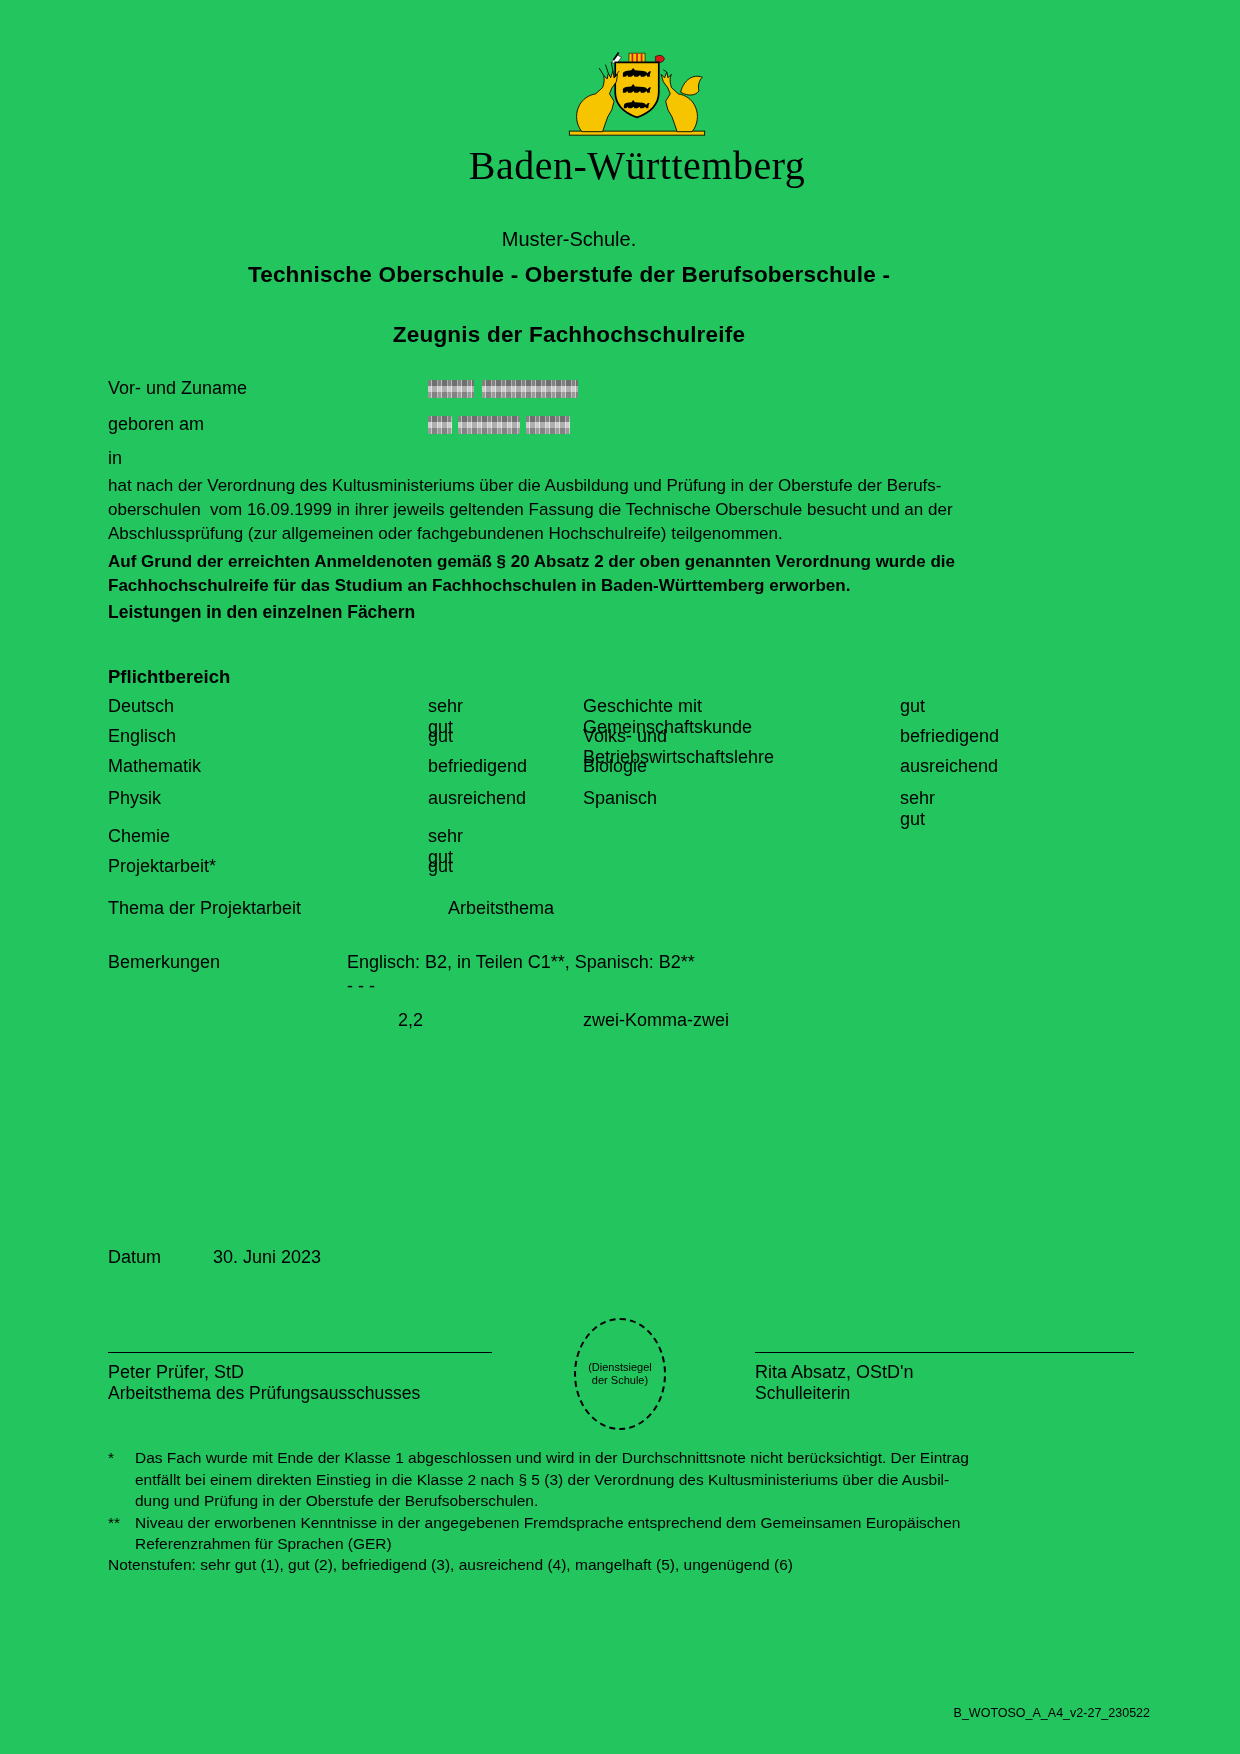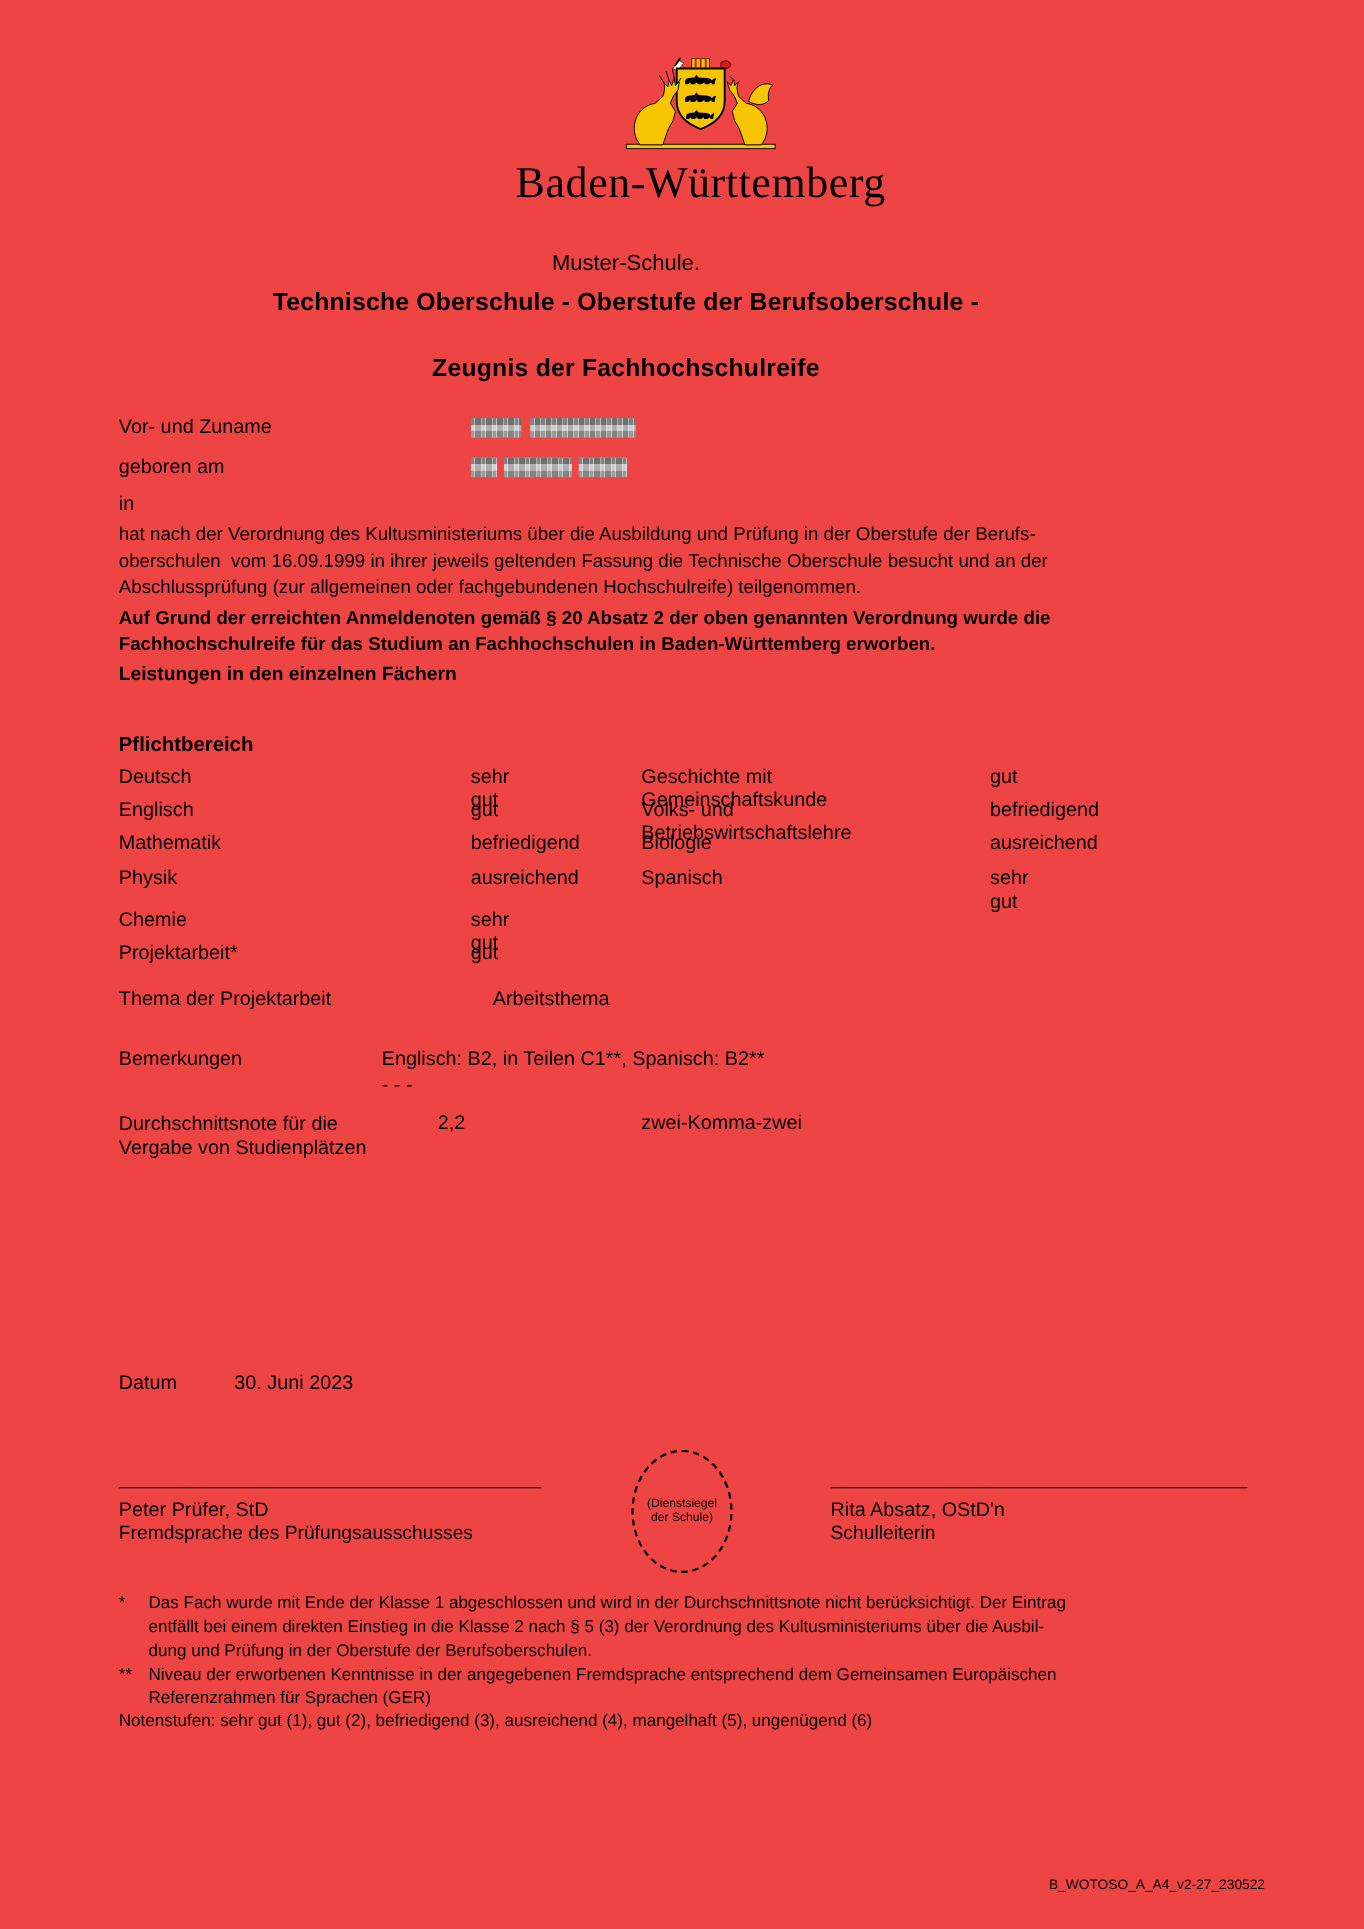--- a/index.html
+++ b/index.html
@@ -1,21 +1,21 @@
 <!DOCTYPE html>
 <html lang="de"><head>
 <meta charset="utf-8">
 <title>Zeugnis der Fachhochschulreife</title>
 <style>
   html,body{margin:0;padding:0;background:#e8e8e8;}
   .page{
     position:relative;
     width:1240px;height:1754px;
     margin:0 auto;
-    background:#ef4444;
+    background:#22c55e;
     font-family:"Liberation Sans","DejaVu Sans",sans-serif;
     color:#000;
     overflow:hidden;
   }
   .abs{position:absolute;}
   .center-col{left:108px;width:922px;text-align:center;}
   .serif-title{font-family:"Liberation Serif","DejaVu Serif",serif;font-size:40px;letter-spacing:.5px;}
   .school-line{font-size:20px;}
   .doc-title{font-size:22.5px;font-weight:bold;letter-spacing:.2px;}
   .label{font-size:18px;}
@@ -155,34 +155,32 @@
     <span class="grade1">gut</span>
   </div>
 
   <div class="abs tbl-cell" style="left:108px;top:898px;">Thema der Projektarbeit</div>
   <div class="abs tbl-cell" style="left:428px;top:898px;margin-left:20px;">Arbeitsthema</div>
 
   <div class="abs tbl-cell" style="left:108px;top:952px;">Bemerkungen</div>
   <div class="abs tbl-cell" style="left:347px;top:952px;">Englisch: B2, in Teilen C1**, Spanisch: B2**</div>
   <div class="abs tbl-cell" style="left:347px;top:976px;">- - -</div>
 
-  <div class="abs tbl-cell" style="left:108px;top:1010px;line-height:22px;white-space:pre-wrap;">Durchschnittsnote für die
-Vergabe von Studienplätzen</div>
   <div class="abs tbl-cell" style="left:398px;top:1010px;">2,2</div>
   <div class="abs tbl-cell" style="left:583px;top:1010px;text-align:center;">zwei-Komma-zwei</div>
 
   <div class="abs tbl-cell" style="left:108px;top:1247px;">Datum</div>
   <div class="abs tbl-cell" style="left:213px;top:1247px;">30. Juni 2023</div>
 
   <div class="sig-line" style="left:108px;width:384px;"></div>
   <div class="sig-line" style="left:755px;width:379px;"></div>
 
   <div class="sig-block" style="left:108px;top:1362px;width:384px;">
     <div class="sig-name">Peter Prüfer, StD</div>
-    <div class="sig-role">Fremdsprache des Prüfungsausschusses</div>
+    <div class="sig-role">Arbeitsthema des Prüfungsausschusses</div>
   </div>
 
   <div class="sig-block" style="left:755px;top:1362px;width:379px;">
     <div class="sig-name">Rita Absatz, OStD'n</div>
     <div class="sig-role">Schulleiterin</div>
   </div>
 
   <div class="seal">
     <div>(Dienstsiegel</div>
     <div>der Schule)</div>

